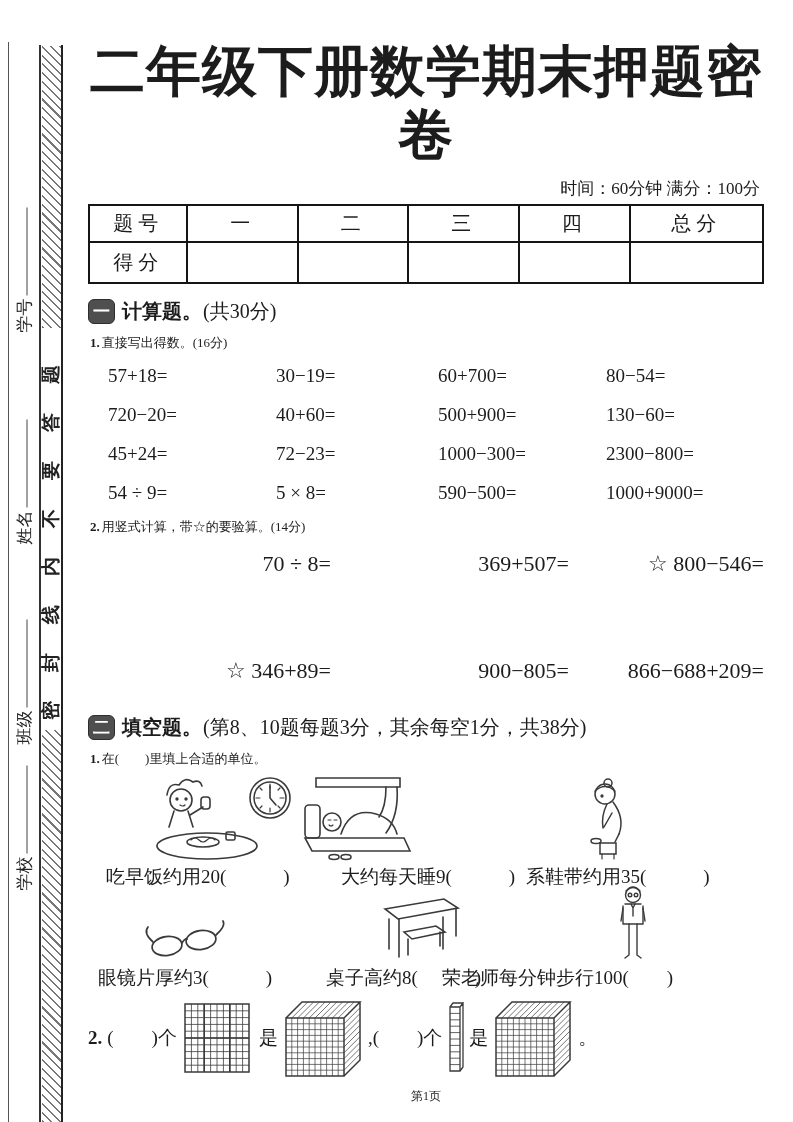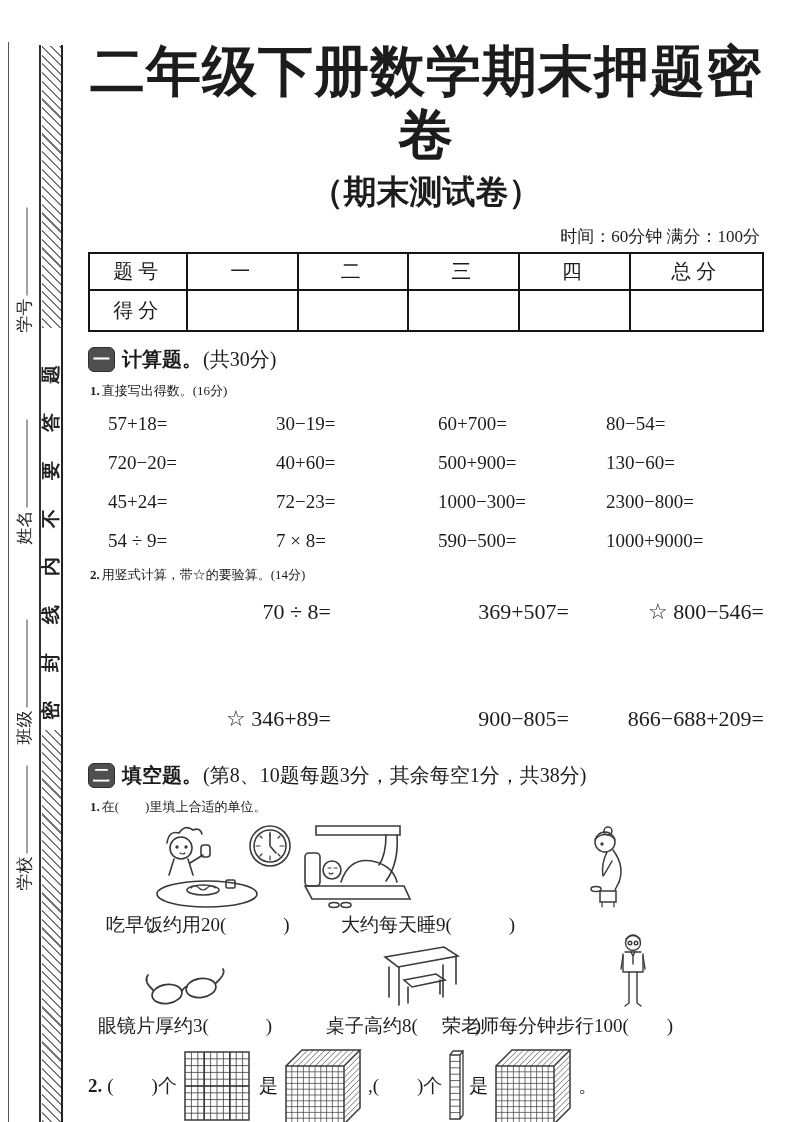--- a/index.html
+++ b/index.html
@@ -62,21 +62,20 @@
   <div class="seal-text">密封线内不要答题</div>
 
   <div class="mlabel" style="top:270px;"><span>学号</span><i class="bar"></i></div>
   <div class="mlabel" style="top:482px;"><span>姓名</span><i class="bar"></i></div>
   <div class="mlabel" style="top:682px;"><span>班级</span><i class="bar"></i></div>
   <div class="mlabel" style="top:828px;"><span>学校</span><i class="bar"></i></div>
 
   <div class="content">
 
     <h1 class="title">二年级下册数学期末押题密卷</h1>
-    <h2 class="subtitle">（期末测试卷）</h2>
     <div class="meta">时间：60分钟  满分：100分</div>
 
     <table class="score">
       <colgroup>
           <col style="width:14.6%">
           <col style="width:16.4%">
           <col style="width:16.4%">
           <col style="width:16.4%">
           <col style="width:16.4%">
           <col style="width:19.8%">
@@ -118,21 +117,21 @@
       <span>80−54=</span>
       <span>720−20=</span>
       <span>40+60=</span>
       <span>500+900=</span>
       <span>130−60=</span>
       <span>45+24=</span>
       <span>72−23=</span>
       <span>1000−300=</span>
       <span>2300−800=</span>
       <span>54 ÷ 9=</span>
-      <span>7 × 8=</span>
+      <span>5 × 8=</span>
       <span>590−500=</span>
       <span>1000+9000=</span>
     </div>
 
     <div class="q-head" style="margin-top:14px;">
       <b>2.</b><span>用竖式计算，带☆的要验算。(14分)</span>
     </div>
 
     <div class="vrow r1">
       <span>70 ÷ 8=</span>
@@ -198,20 +197,21 @@
           <path d="M37 57l-4 8"></path>
           <rect x="18" y="66" width="16" height="11"></rect>
           <path d="M20 77v5M32 77v5" stroke-width="1.2"></path>
           <ellipse cx="14" cy="64" rx="5" ry="2.5"></ellipse>
         </g>
       </svg>
     </div>
     <div class="cap-row">
       <span style="left:18px;">吃早饭约用20(　　　)</span>
       <span style="left:253px;">大约每天睡9(　　　)</span>
+      <span style="left:438px;">系鞋带约用35(　　　)</span>
     </div>
 
     <div class="fig-row r2">
       <svg class="fig" style="left:52px;" width="92" height="46" viewBox="0 0 92 46">
         <g stroke="#3a3a3a" fill="none" stroke-width="1.7" stroke-linecap="round">
           <ellipse cx="27" cy="30" rx="15" ry="9.5" transform="rotate(-8 27 30)"></ellipse>
           <ellipse cx="61" cy="24" rx="15" ry="9.5" transform="rotate(-8 61 24)"></ellipse>
           <path d="M42 27q3-5 5-4"></path>
           <path d="M13 26Q3 17 8 11M76 19q10-9 7-14"></path>
         </g>

